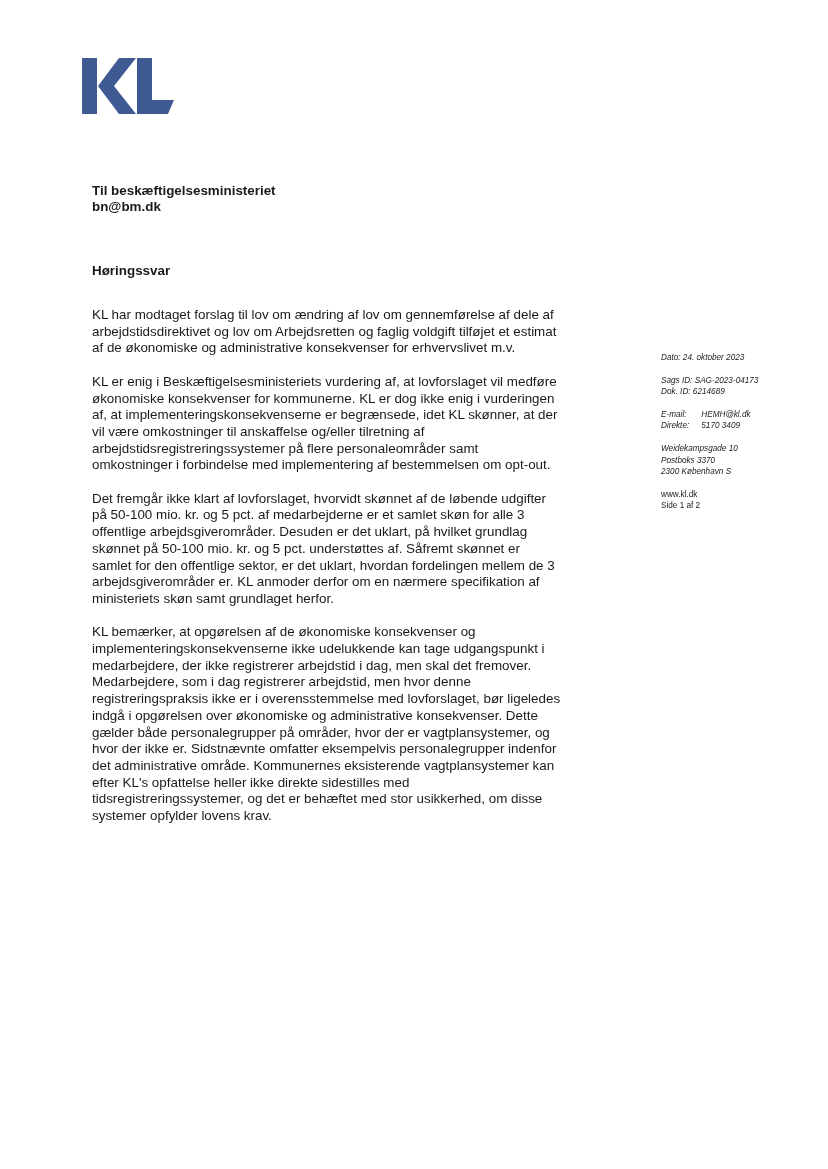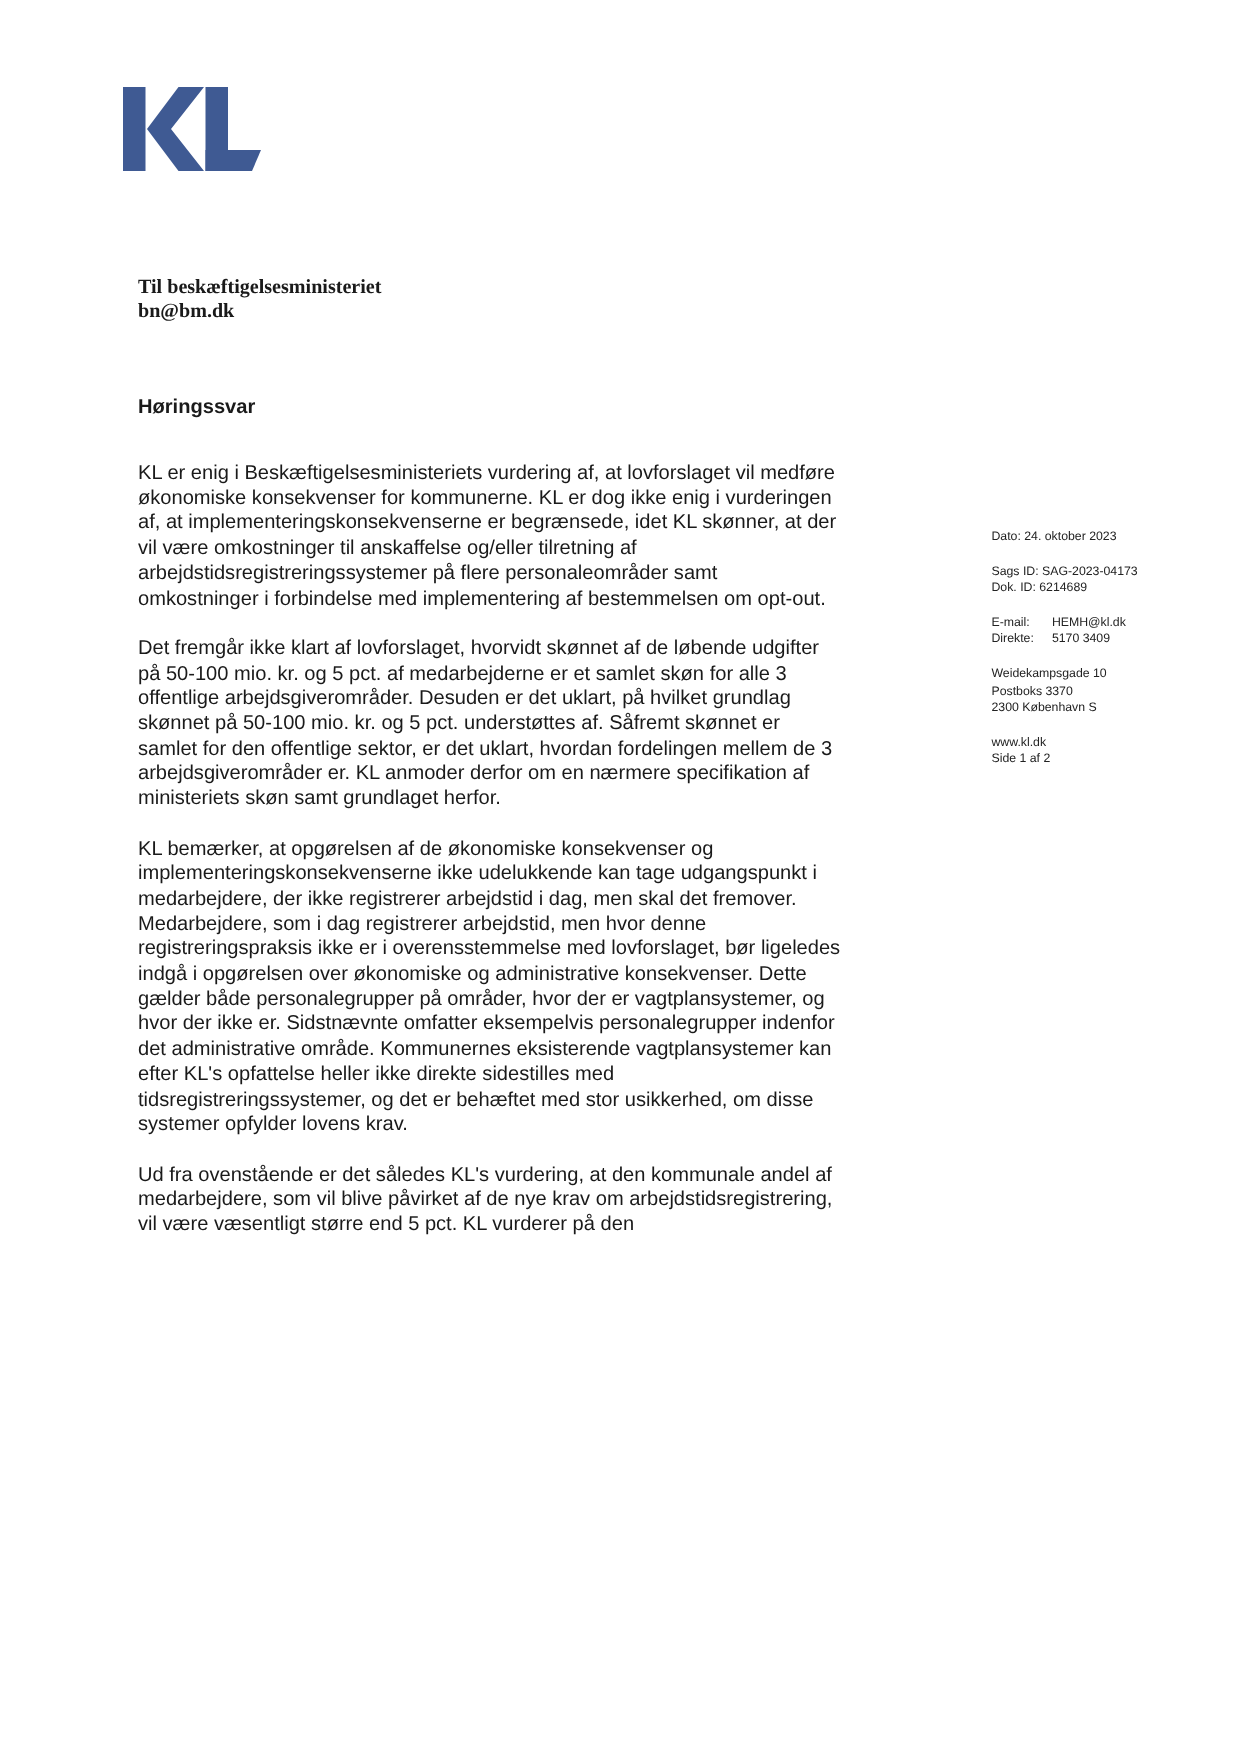--- a/index.html
+++ b/index.html
@@ -1,24 +1,24 @@
 <!DOCTYPE html>
 <html><head>
 <meta charset="utf-8">
 <style>
   html, body { margin: 0; padding: 0; background: #ffffff; }
   body { width: 828px; height: 1169px; position: relative; overflow: hidden;
          font-family: "Liberation Sans", sans-serif; color: #1a1a1a; }
   .logo { position: absolute; left: 82px; top: 58px; width: 92px; height: 56px; }
-  .recipient { position: absolute; left: 92px; top: 183px; font-weight: bold; font-size: 13.4px; line-height: 16px; font-family: Liberation Serif, serif; }
+  .recipient { position: absolute; left: 92px; top: 183px; font-weight: bold; font-size: 13.4px; line-height: 16px; }
   .title { position: absolute; left: 92px; top: 263px; font-weight: bold; font-size: 13.4px; }
   .body { position: absolute; left: 92px; top: 307px; width: 470px; font-size: 13.4px; line-height: 16.7px; }
   .body p { margin: 0 0 16.7px 0; }
   .meta { position: absolute; left: 661px; top: 352px; font-size: 8.2px; line-height: 11.4px; color: #222; }
-  .meta .group { margin-bottom: 11.4px; }
+  .meta .group { margin-bottom: 11.4px; font-style: italic; }
   .meta .lbl { display: inline-block; }
   .lbl-w { width: 38px; }
 </style>
 </head>
 <body>
 
 <svg class="logo" viewBox="0 0 92 56" xmlns="http://www.w3.org/2000/svg">
   <g fill="#3f5a93">
     <rect x="0" y="0" width="15" height="56"></rect>
     <polygon points="37,0 54,0 32,28 54,56 37,56 16,28"></polygon>
@@ -28,24 +28,24 @@
 </svg>
 
 <div class="recipient">
   <div>Til beskæftigelsesministeriet</div>
   <div>bn@bm.dk</div>
 </div>
 
 <div class="title">Høringssvar</div>
 
 <div class="body">
+  <p>KL har modtaget forslag til lov om ændring af lov om gennemførelse af dele af arbejdstidsdirektivet og lov om Arbejdsretten og faglig voldgift tilføjet et estimat af de økonomiske og administrative konsekvenser for erhvervslivet m.v.</p>
   <p>KL er enig i Beskæftigelsesministeriets vurdering af, at lovforslaget vil medføre økonomiske konsekvenser for kommunerne. KL er dog ikke enig i vurderingen af, at implementeringskonsekvenserne er begrænsede, idet KL skønner, at der vil være omkostninger til anskaffelse og/eller tilretning af arbejdstidsregistreringssystemer på flere personaleområder samt omkostninger i forbindelse med implementering af bestemmelsen om opt-out.</p>
   <p>Det fremgår ikke klart af lovforslaget, hvorvidt skønnet af de løbende udgifter på 50-100 mio. kr. og 5 pct. af medarbejderne er et samlet skøn for alle 3 offentlige arbejdsgiverområder. Desuden er det uklart, på hvilket grundlag skønnet på 50-100 mio. kr. og 5 pct. understøttes af. Såfremt skønnet er samlet for den offentlige sektor, er det uklart, hvordan fordelingen mellem de 3 arbejdsgiverområder er. KL anmoder derfor om en nærmere specifikation af ministeriets skøn samt grundlaget herfor.</p>
   <p>KL bemærker, at opgørelsen af de økonomiske konsekvenser og implementeringskonsekvenserne ikke udelukkende kan tage udgangspunkt i medarbejdere, der ikke registrerer arbejdstid i dag, men skal det fremover. Medarbejdere, som i dag registrerer arbejdstid, men hvor denne registreringspraksis ikke er i overensstemmelse med lovforslaget, bør ligeledes indgå i opgørelsen over økonomiske og administrative konsekvenser. Dette gælder både personalegrupper på områder, hvor der er vagtplansystemer, og hvor der ikke er. Sidstnævnte omfatter eksempelvis personalegrupper indenfor det administrative område. Kommunernes eksisterende vagtplansystemer kan efter KL's opfattelse heller ikke direkte sidestilles med tidsregistreringssystemer, og det er behæftet med stor usikkerhed, om disse systemer opfylder lovens krav.</p>
-  <p>Ud fra ovenstående er det således KL's vurdering, at den kommunale andel af medarbejdere, som vil blive påvirket af de nye krav om arbejdstidsregistrering, vil være væsentligt større end 5 pct. KL vurderer på den</p>
 </div>
 
 <div class="meta">
   <div class="group">
     <span>Dato:</span>
     <span>24. oktober 2023</span>
   </div>
   <div class="group">
     <div>
       <span class="lbl">Sags ID:</span>

